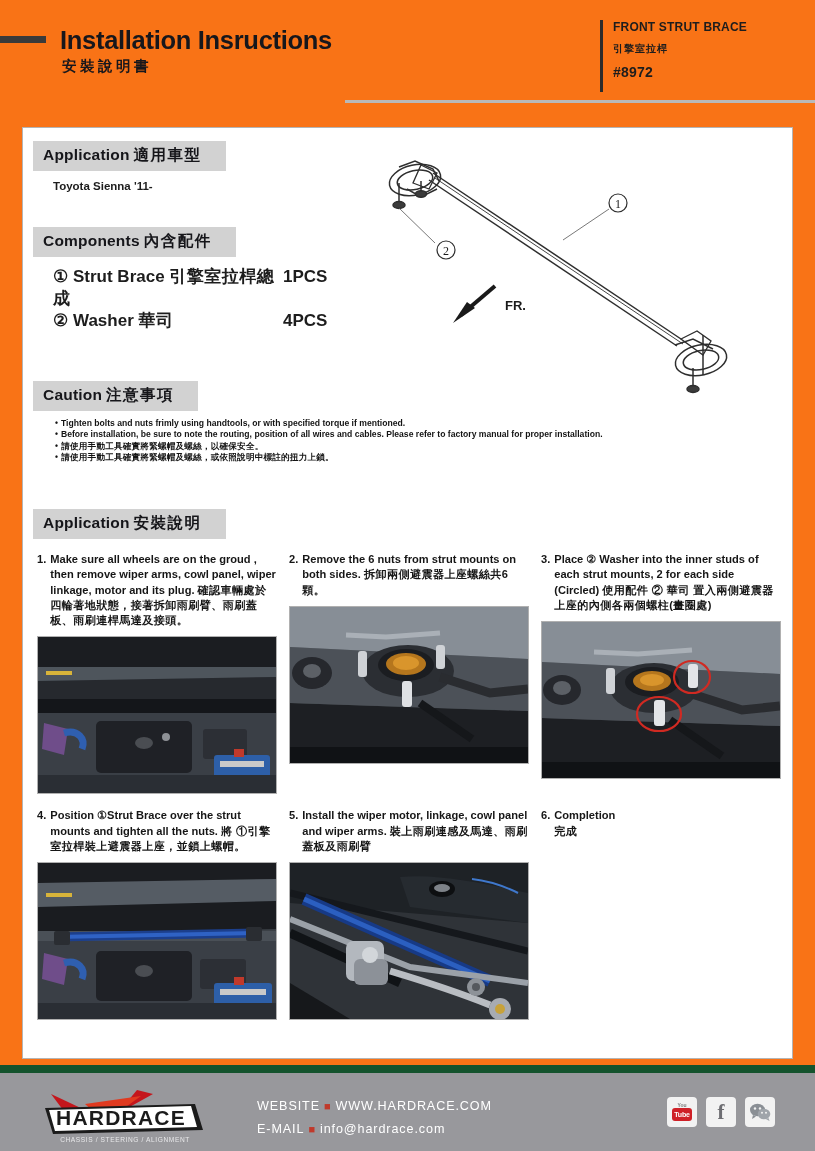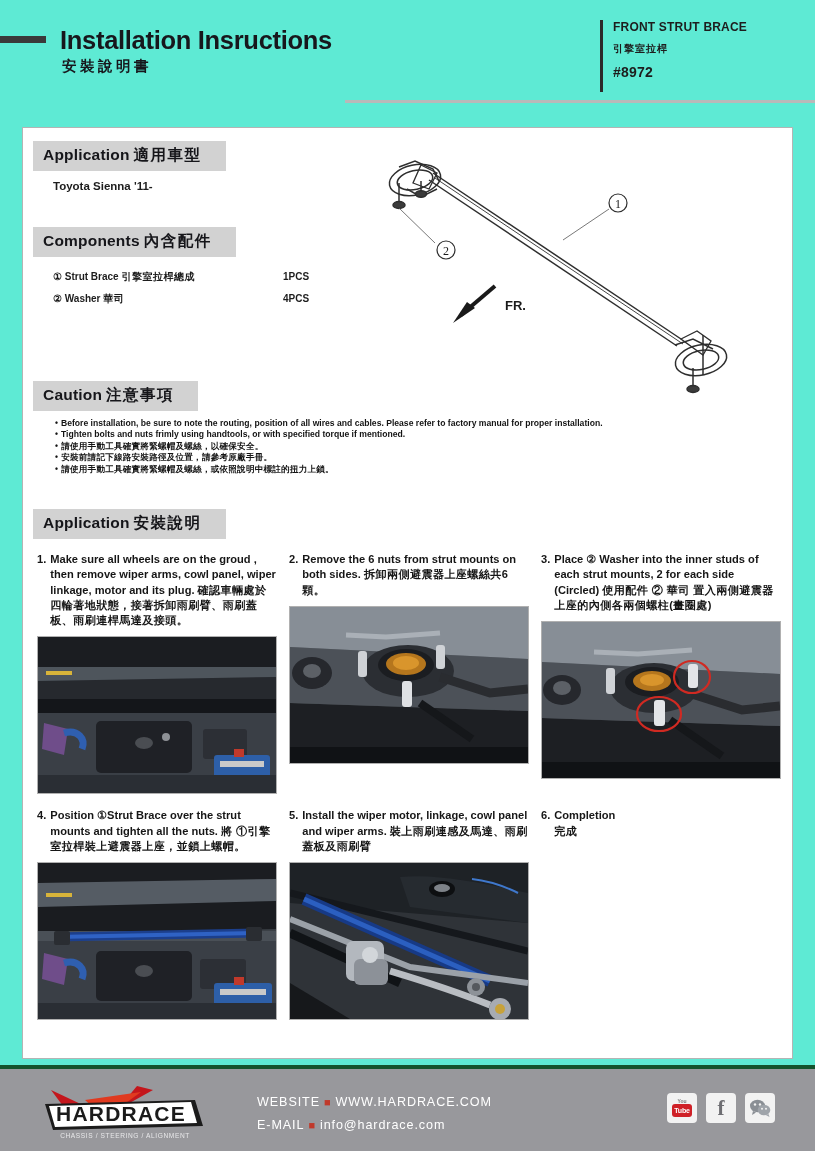--- a/index.html
+++ b/index.html
@@ -3,21 +3,21 @@
 <meta charset="utf-8">
 <style>
   * { box-sizing: border-box; margin: 0; padding: 0; }
   html, body {
     width: 815px; height: 1151px;
     background: #ffffff;
     font-family: "Liberation Sans", sans-serif;
     color: #1a1a1a;
     overflow: hidden;
   }
-  .page { position: relative; width: 815px; height: 1151px; background: #5eead4; }
+  .page { position: relative; width: 815px; height: 1151px; background: #f97316; }
 
   
   .header { position: relative; height: 112px; }
   .hdr-left-bar {
     position: absolute; left: 0; top: 36px; width: 46px; height: 7px;
     background: #3a3a3a;
   }
   .hdr-title {
     position: absolute; left: 60px; top: 26px;
     font-size: 25.5px; font-weight: bold; letter-spacing: -0.3px;
@@ -68,21 +68,21 @@
     letter-spacing: 0.2px;
   }
   .sec-head .cn { letter-spacing: 1.5px; margin-left: 4px; }
 
   .app-head  { position: absolute; left: 10px; top: 13px; }
   .app-body  { position: absolute; left: 30px; top: 52px;
                font-size: 11.5px; font-weight: bold; color: #1d1d1d; }
 
   .comp-head { position: absolute; left: 10px; top: 99px; }
   .comp-list { position: absolute; left: 30px; top: 138px; width: 310px; }
-  .comp-row  { display: flex; font-size: 10px; font-weight: bold;
+  .comp-row  { display: flex; font-size: 17px; font-weight: bold;
                color: #1d1d1d; line-height: 22px; }
   .comp-name { width: 230px; }
   .comp-name .cn { letter-spacing: 0.5px; }
   .comp-qty  { width: 60px; }
 
   .caut-head { position: absolute; left: 10px; top: 253px; }
   .caut-list { position: absolute; left: 32px; top: 290px; width: 720px; }
   .caut-item { font-size: 8.6px; font-weight: bold; color: #141414;
                line-height: 11.4px; white-space: nowrap; }
   .caut-item.cn { font-size: 8.6px; letter-spacing: 0.2px; line-height: 11.6px; }
@@ -105,21 +105,21 @@
   .photo {
     width: 240px; height: 158px; margin-top: 8px;
     border: 1px solid #b0b0b0; position: relative; overflow: hidden;
     background: #2a2c31;
   }
   .steps-row.row2 { margin-top: 14px; }
 
   
   .footer {
     position: absolute; left: 0; bottom: 0; width: 815px; height: 86px;
-    background: #98989c; border-top: 4px solid #14532d;
+    background: #98989c; border-top: 8px solid #14532d;
   }
   .logo-wrap { position: absolute; left: 45px; top: 17px; width: 185px; height: 56px; }
   .mail-block { position: absolute; left: 257px; top: 22px; }
   .mail-line {
     font-size: 12.6px; color: #ffffff; letter-spacing: 0.9px;
     line-height: 23px; font-weight: normal;
   }
   .mail-line .sep { color: #c0392b; font-size: 11px; margin: 0 4px; }
   .socials { position: absolute; right: 40px; top: 24px; display: flex; gap: 9px; }
   .soc {
@@ -227,24 +227,23 @@
           <path d="M90 170 L112 155 L104 149 Z" fill="#1a1a1a"></path>
           <text x="142" y="157" font-size="13" font-weight="bold" font-family="Liberation Sans, sans-serif" fill="#1a1a1a">FR.</text>
         </g>
       </svg>
     </div>
 
     <div class="sec-head caut-head">
       <span>Caution</span><span class="cn">注意事項</span>
     </div>
     <div class="caut-list">
+      <div class="caut-item">Tighten bolts and nuts frimly using handtools, or with specified torque if  mentioned.</div>
       <div class="caut-item">Before installation, be sure to note the routing, position of all wires and cables. Please refer to factory manual for proper installation.</div>
-      <div class="caut-item">Tighten bolts and nuts frimly using handtools, or with specified torque if  mentioned.</div>
       <div class="caut-item cn">請使用手動工具確實將緊螺帽及螺絲，以確保安全。</div>
-      <div class="caut-item cn">安裝前請記下線路安裝路徑及位置，請參考原廠手冊。</div>
       <div class="caut-item cn">請使用手動工具確實將緊螺帽及螺絲，或依照說明中標註的扭力上鎖。</div>
     </div>
 
     <div class="sec-head inst-head">
       <span>Application</span><span class="cn">安裝說明</span>
     </div>
 
     <div class="steps">
 
       <div class="steps-row">

